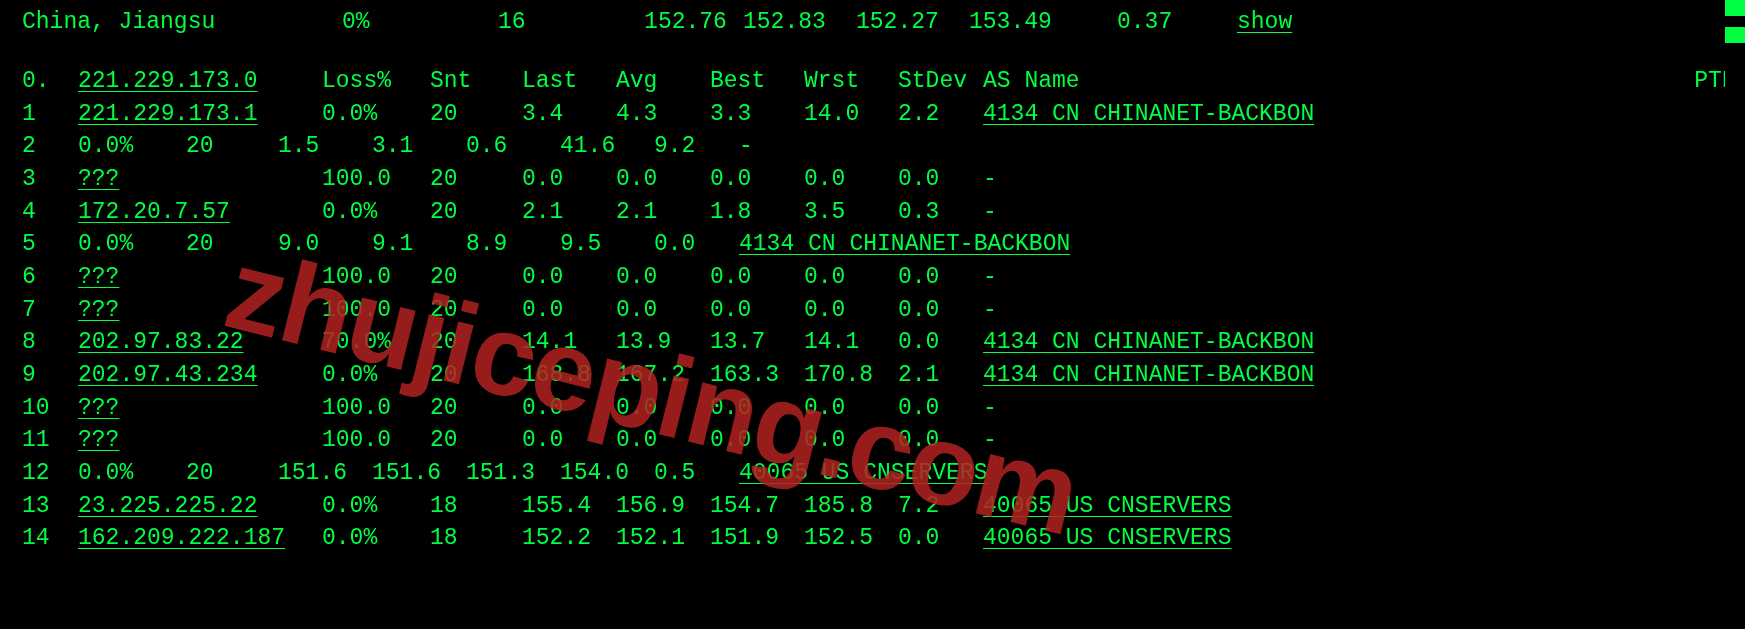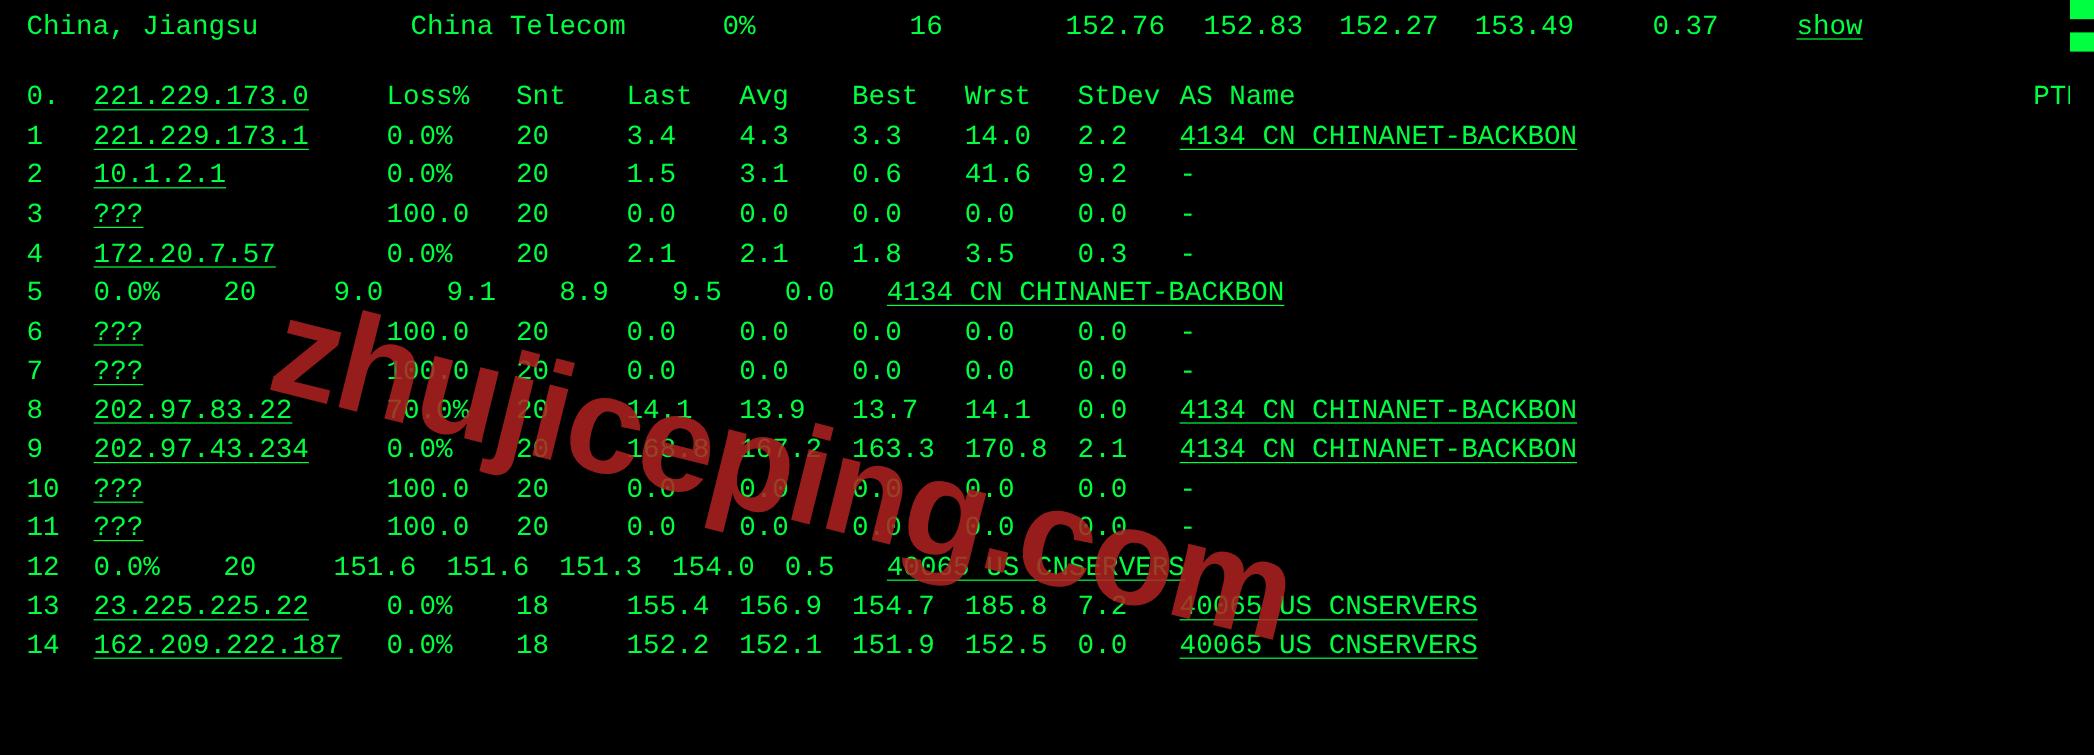--- a/index.html
+++ b/index.html
@@ -22,21 +22,21 @@
     }
     .summary-row {
       display: flex;
       margin-bottom: 30px;
       align-items: baseline;
     }
     .summary-location { width: 320px; }
     .summary-provider { width: 260px; }
     .summary-loss { width: 112px; }
     .summary-count { width: 130px; margin-left: 44px; }
-    .summary-v1 { width: 115px; }
+    .summary-v1 { width: 115px; text-align: center; }
     .summary-v2 { width: 113px; }
     .summary-v3 { width: 113px; }
     .summary-v4 { width: 100px; }
     .summary-v5 { width: 120px; margin-left: 48px; }
     .show-link {
       text-decoration: underline;
       text-decoration-thickness: 1px;
       text-underline-offset: 4px;
       cursor: pointer;
     }
@@ -99,21 +99,20 @@
       letter-spacing: -2px;
       pointer-events: none;
       z-index: 5;
     }
   </style>
 </head>
 <body>
 
 <div class="summary-row">
   <div class="summary-location">China, Jiangsu</div>
-  <div class="summary-provider">China Telecom</div>
   <div class="summary-loss">0%</div>
   <div class="summary-count">16</div>
   <div class="summary-v1">152.76</div>
   <div class="summary-v2">152.83</div>
   <div class="summary-v3">152.27</div>
   <div class="summary-v4">153.49</div>
   <div class="summary-v5">0.37</div>
   <div class="show-link">show</div>
 </div>
 
@@ -139,21 +138,20 @@
         <div class="c-snt">20</div>
         <div class="c-last">3.4</div>
         <div class="c-avg">4.3</div>
         <div class="c-best">3.3</div>
         <div class="c-wrst">14.0</div>
         <div class="c-stdev">2.2</div>
         <div class="c-asname"><span class="u">4134  CN CHINANET-BACKBON</span></div>
       </div>
       <div class="trace-row">
         <div class="c-hop">2</div>
-        <div class="c-ip"><span class="u">10.1.2.1</span></div>
         <div class="c-loss">0.0%</div>
         <div class="c-snt">20</div>
         <div class="c-last">1.5</div>
         <div class="c-avg">3.1</div>
         <div class="c-best">0.6</div>
         <div class="c-wrst">41.6</div>
         <div class="c-stdev">9.2</div>
         <div class="c-asname">-</div>
       </div>
       <div class="trace-row">

